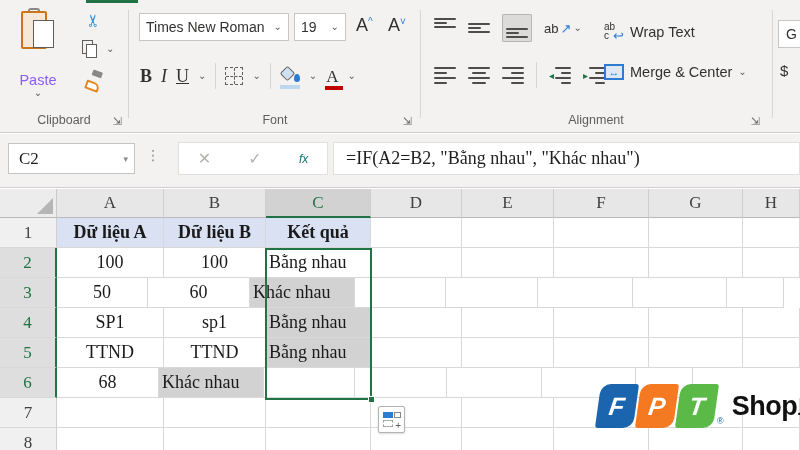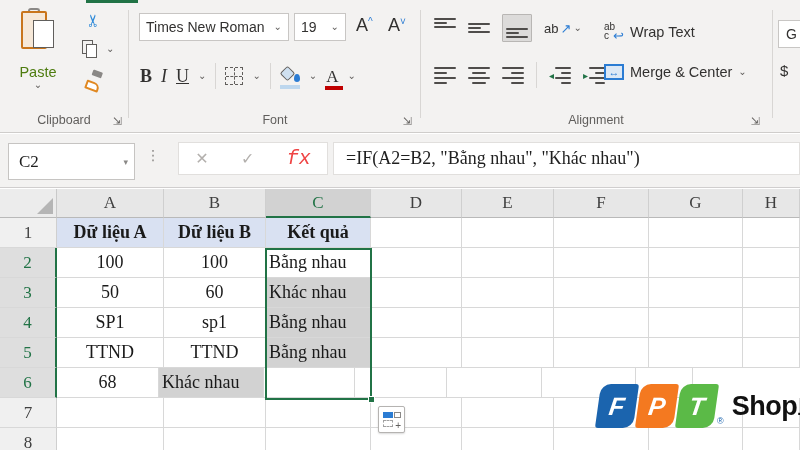--- a/index.html
+++ b/index.html
@@ -15,21 +15,21 @@
   .launcher { position:absolute; bottom:5px; font-size:11px; color:#605e5c; cursor:pointer; }
   .chev { font-size:10px; color:#605e5c; line-height:1; }
 
   
   .g-clip { position:absolute; left:0; top:0; width:128px; height:133px; }
   .paste-btn { position:absolute; left:12px; top:8px; width:52px; height:92px; display:flex; flex-direction:column; align-items:center; cursor:pointer; }
   .clipboard-ic { position:relative; width:34px; height:44px; }
   .clipboard-ic .board { position:absolute; left:0; top:3px; width:26px; height:38px; border:2.5px solid #c9751b; border-radius:2px; background:#f6e8d8; }
   .clipboard-ic .clip { position:absolute; left:7px; top:0; width:12px; height:7px; border:2px solid #8a8886; border-bottom:none; border-radius:3px 3px 0 0; background:#f3f2f1; }
   .clipboard-ic .page { position:absolute; left:12px; top:12px; width:21px; height:28px; background:#fff; border:1.5px solid #605e5c; }
-  .paste-label { font-size:14.5px; color:#4d7c0f; margin-top:12px; }
+  .paste-label { font-size:14.5px; color:#8b5cf6; margin-top:20px; }
   .mini-col { position:absolute; left:72px; top:8px; width:52px; height:96px; }
   .mini-btn { position:absolute; cursor:pointer; display:flex; align-items:center; }
   .cut-ic { color:#2b88d8; font-size:17px; transform:rotate(-90deg); display:inline-block; }
   .copy-ic { position:relative; width:16px; height:18px; }
   .copy-ic .p1 { position:absolute; left:0; top:0; width:11px; height:14px; border:1.5px solid #605e5c; background:#f3f2f1; }
   .copy-ic .p2 { position:absolute; left:4px; top:4px; width:11px; height:14px; border:1.5px solid #605e5c; background:#fff; }
   .fp-ic { position:relative; width:20px; height:18px; transform:rotate(-15deg); }
   .fp-ic .handle { position:absolute; right:0; top:0; width:10px; height:6px; background:#8a8886; border-radius:1px; transform:rotate(35deg); }
   .fp-ic .brush { position:absolute; left:0; bottom:0; width:14px; height:9px; background:#fff; border:2px solid #e08821; border-radius:1px 6px 1px 1px; transform:rotate(35deg); }
 
@@ -76,27 +76,27 @@
   .wrap-ic .ret { position:absolute; right:0; bottom:0; color:#2b7cd3; font-size:13px; }
   .merge-ic { width:20px; height:16px; border:2px solid #2b7cd3; background:#dce8f5; display:flex; align-items:center; justify-content:center; color:#2b7cd3; font-size:11px; font-weight:bold; }
 
   
   .g-num { position:absolute; left:774px; top:0; width:26px; height:133px; overflow:hidden; }
   .num-combo { position:absolute; left:4px; top:20px; width:40px; height:28px; background:#fff; border:1px solid #c8c6c4; font-size:14px; color:#323130; display:flex; align-items:center; padding-left:7px; }
   .num-dollar { position:absolute; left:6px; top:62px; font-size:15px; color:#323130; }
 
   
   .fbar { position:absolute; left:0; top:134px; width:800px; height:49px; background:#f3f2f1; }
-  .namebox { position:absolute; left:8px; top:9px; width:127px; height:37px; background:#fff; border:1px solid #c6c4c2; display:flex; align-items:center; padding:0 6px 0 10px; font-family:"Liberation Serif",serif; font-size:17px; color:#1f1f1f; cursor:text; }
+  .namebox { position:absolute; left:8px; top:9px; width:127px; height:31px; background:#fff; border:1px solid #c6c4c2; display:flex; align-items:center; padding:0 6px 0 10px; font-family:"Liberation Serif",serif; font-size:17px; color:#1f1f1f; cursor:text; }
   .namebox .dd { margin-left:auto; font-size:9px; color:#8a8886; }
   .fdots { position:absolute; left:146px; top:13px; color:#8a8886; font-size:14px; letter-spacing:0; }
   .fxpanel { position:absolute; left:178px; top:8px; width:150px; height:33px; background:#fff; border:1px solid #e1dfdd; display:flex; align-items:center; justify-content:space-around; }
   .fx-x { color:#b3b0ad; font-size:16px; cursor:pointer; }
   .fx-ok { color:#b3b0ad; font-size:16px; cursor:pointer; }
-  .fx-fn { color:#ef4444; font-family:Liberation Mono, monospace; font-style:italic; font-size:20px; cursor:pointer; }
+  .fx-fn { color:#0f766e; font-family:Liberation Sans, sans-serif; font-style:italic; font-size:12px; cursor:pointer; }
   .finput { position:absolute; left:333px; top:8px; width:467px; height:33px; background:#fff; border:1px solid #e1dfdd; display:flex; align-items:center; padding-left:12px; font-family:"Liberation Serif",serif; font-size:18px; color:#1f1f1f; white-space:nowrap; overflow:hidden; cursor:text; }
   .fbar-bottom { position:absolute; left:0; top:183px; width:800px; height:5px; background:#f3f2f1; border-bottom:1px solid #d0cece; }
 
   
   .grid { position:absolute; left:0; top:189px; width:800px; height:261px; background:#fff; overflow:hidden; }
   .ch-row { display:flex; height:29px; }
   .corner { width:57px; height:29px; background:#ececec; border-right:1px solid #c9c9c9; border-bottom:1px solid #b9b9b9; position:relative; cursor:pointer; }
   .corner .tri { position:absolute; right:3px; bottom:3px; width:0; height:0; border-left:16px solid transparent; border-bottom:16px solid #b5b5b5; }
   .ch { height:29px; display:flex; align-items:center; justify-content:center; background:#e7e7e7; border-right:1px solid #cfcfcf; border-bottom:1px solid #b9b9b9; font-family:"Liberation Serif",serif; font-size:17px; color:#3f3f3f; cursor:pointer; }
   .ch.sel { background:#d2d2d2; color:#217346; border-bottom:2px solid #217346; }
@@ -360,21 +360,21 @@
           <div class="cell" style="width: 102px;">100</div>
           <div class="cell active left" style="width: 105px;">Bằng nhau</div>
           <div class="cell" style="width: 91px;"></div>
           <div class="cell" style="width: 92px;"></div>
           <div class="cell" style="width: 95px;"></div>
           <div class="cell" style="width: 94px;"></div>
           <div class="cell" style="width: 57px;"></div>
         </div>
         <div class="grid-row">
           <div class="rh sel">3</div>
-          <div class="cell" style="width: 107px;">50</div>
+          <div class="cell" style="width: 91px;">50</div>
           <div class="cell" style="width: 102px;">60</div>
           <div class="cell selcell left" style="width: 105px;">Khác nhau</div>
           <div class="cell" style="width: 91px;"></div>
           <div class="cell" style="width: 92px;"></div>
           <div class="cell" style="width: 95px;"></div>
           <div class="cell" style="width: 94px;"></div>
           <div class="cell" style="width: 57px;"></div>
         </div>
         <div class="grid-row">
           <div class="rh sel">4</div>

